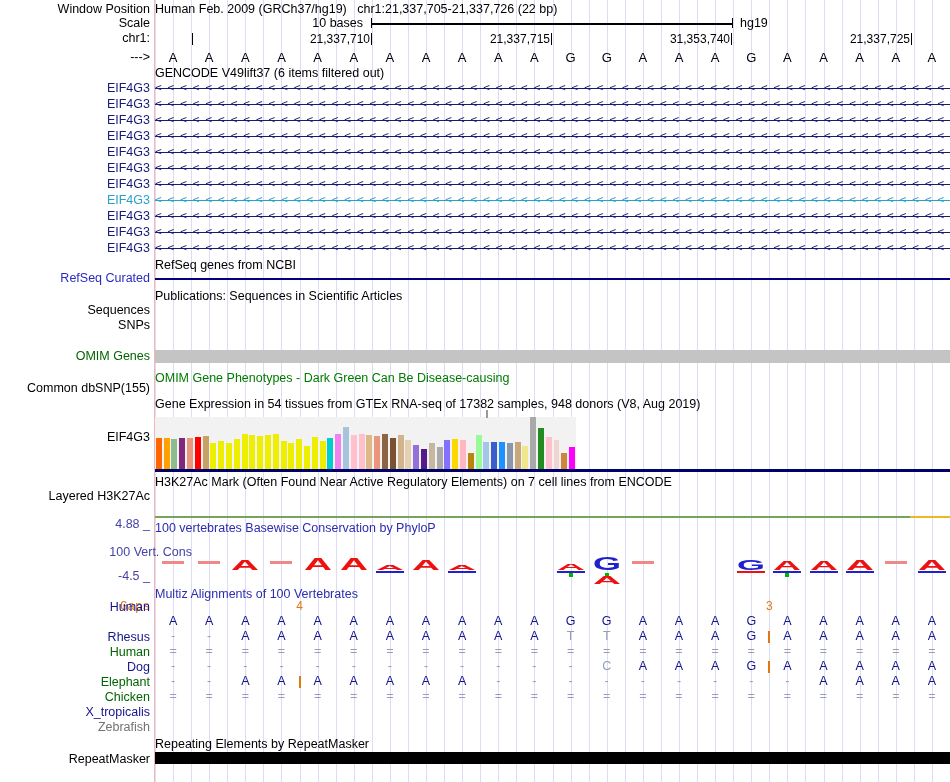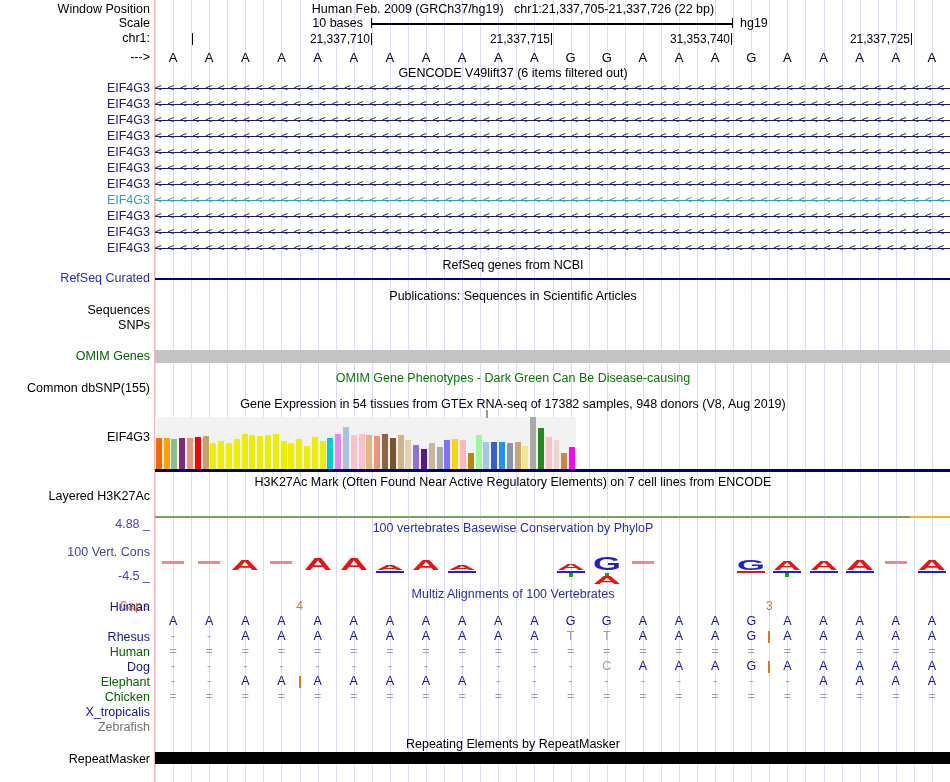--- a/index.html
+++ b/index.html
@@ -4,21 +4,21 @@
 <style>
   html,body{margin:0;padding:0;background:#fff;}
   #canvas{
     position:relative;width:950px;height:782px;background:#fff;overflow:hidden;
     font-family:"Liberation Sans",sans-serif;color:#000;
   }
   .abs{position:absolute;}
   .grid-line{position:absolute;top:0;width:1px;height:782px;background:#dcdcf4;}
   .guide-line{position:absolute;top:0;width:1px;height:782px;background:#f4b6b6;}
   .side-label{position:absolute;left:0;width:150px;text-align:right;font-size:12.5px;white-space:nowrap;}
-  .track-title{position:absolute;left:155px;width:716px;text-align:center;font-size:12.5px;white-space:nowrap;}
+  .track-title{position:absolute;left:155px;width:716px;text-align:left;font-size:12.5px;white-space:nowrap;}
   .seq-letter{position:absolute;font-size:13px;color:#000;transform:translateX(-50%);}
   .gene-row-line{position:absolute;left:155px;width:795px;height:1px;}
   .gene-chevrons{
     position:absolute;left:155px;width:795px;height:14px;overflow:hidden;white-space:nowrap;
     font-family:"DejaVu Sans Mono",monospace;font-size:11px;letter-spacing:6px;line-height:14px;
   }
   .ruler-tick{position:absolute;width:1px;height:12px;background:#000;}
   .ruler-num{position:absolute;font-size:12px;white-space:nowrap;}
   .gtex-bar{position:absolute;}
   .aln-cell{position:absolute;font-size:12.5px;transform:translateX(-50%);white-space:pre;}
@@ -246,21 +246,21 @@
     </div>
   <div class="abs" style="top:469px;left:155px;width:795px;height:3px;background:#000066;"></div>
 
   <div class="track-title" style="top:475px;">H3K27Ac Mark (Often Found Near Active Regulatory Elements) on 7 cell lines from ENCODE</div>
   <div class="side-label" style="top:489px;">Layered H3K27Ac</div>
   <div class="abs" style="top:516px;left:155px;width:755px;height:1.5px;background:#76a35e;"></div>
   <div class="abs" style="top:516px;left:910px;width:40px;height:1.5px;background:#edb820;"></div>
 
   <div class="side-label" style="top:517px;color:#4444a4;">4.88 _</div>
   <div class="track-title" style="top:521px;color:#2c2cb0;">100 vertebrates Basewise Conservation by PhyloP</div>
-  <div class="side-label" style="top:545px;color:#4444a4;">100 Vert. Cons</div>
+  <div class="side-label" style="top:545px;color:#4444a4;margin-left:42px;">100 Vert. Cons</div>
   <div id="cons-logo">
       <div class="logo-dash" style="left: 162.068px; top: 561px;"></div>
       <div class="logo-dash" style="left: 198.205px; top: 561px;"></div>
       <div class="logo-col" style="left: 231.341px; top: 560px; width: 28px; height: 10px;">
         <svg width="28" height="10" style="display:block">
           <text x="0" y="10" font-family="Liberation Sans,sans-serif" font-weight="bold" font-size="13.9" fill="#ee1111" textLength="28" lengthAdjust="spacingAndGlyphs">A</text>
         </svg>
       </div>
       <div class="logo-dash" style="left: 270.477px; top: 561px;"></div>
       <div class="logo-col" style="left: 303.614px; top: 558px; width: 28px; height: 12px;">

